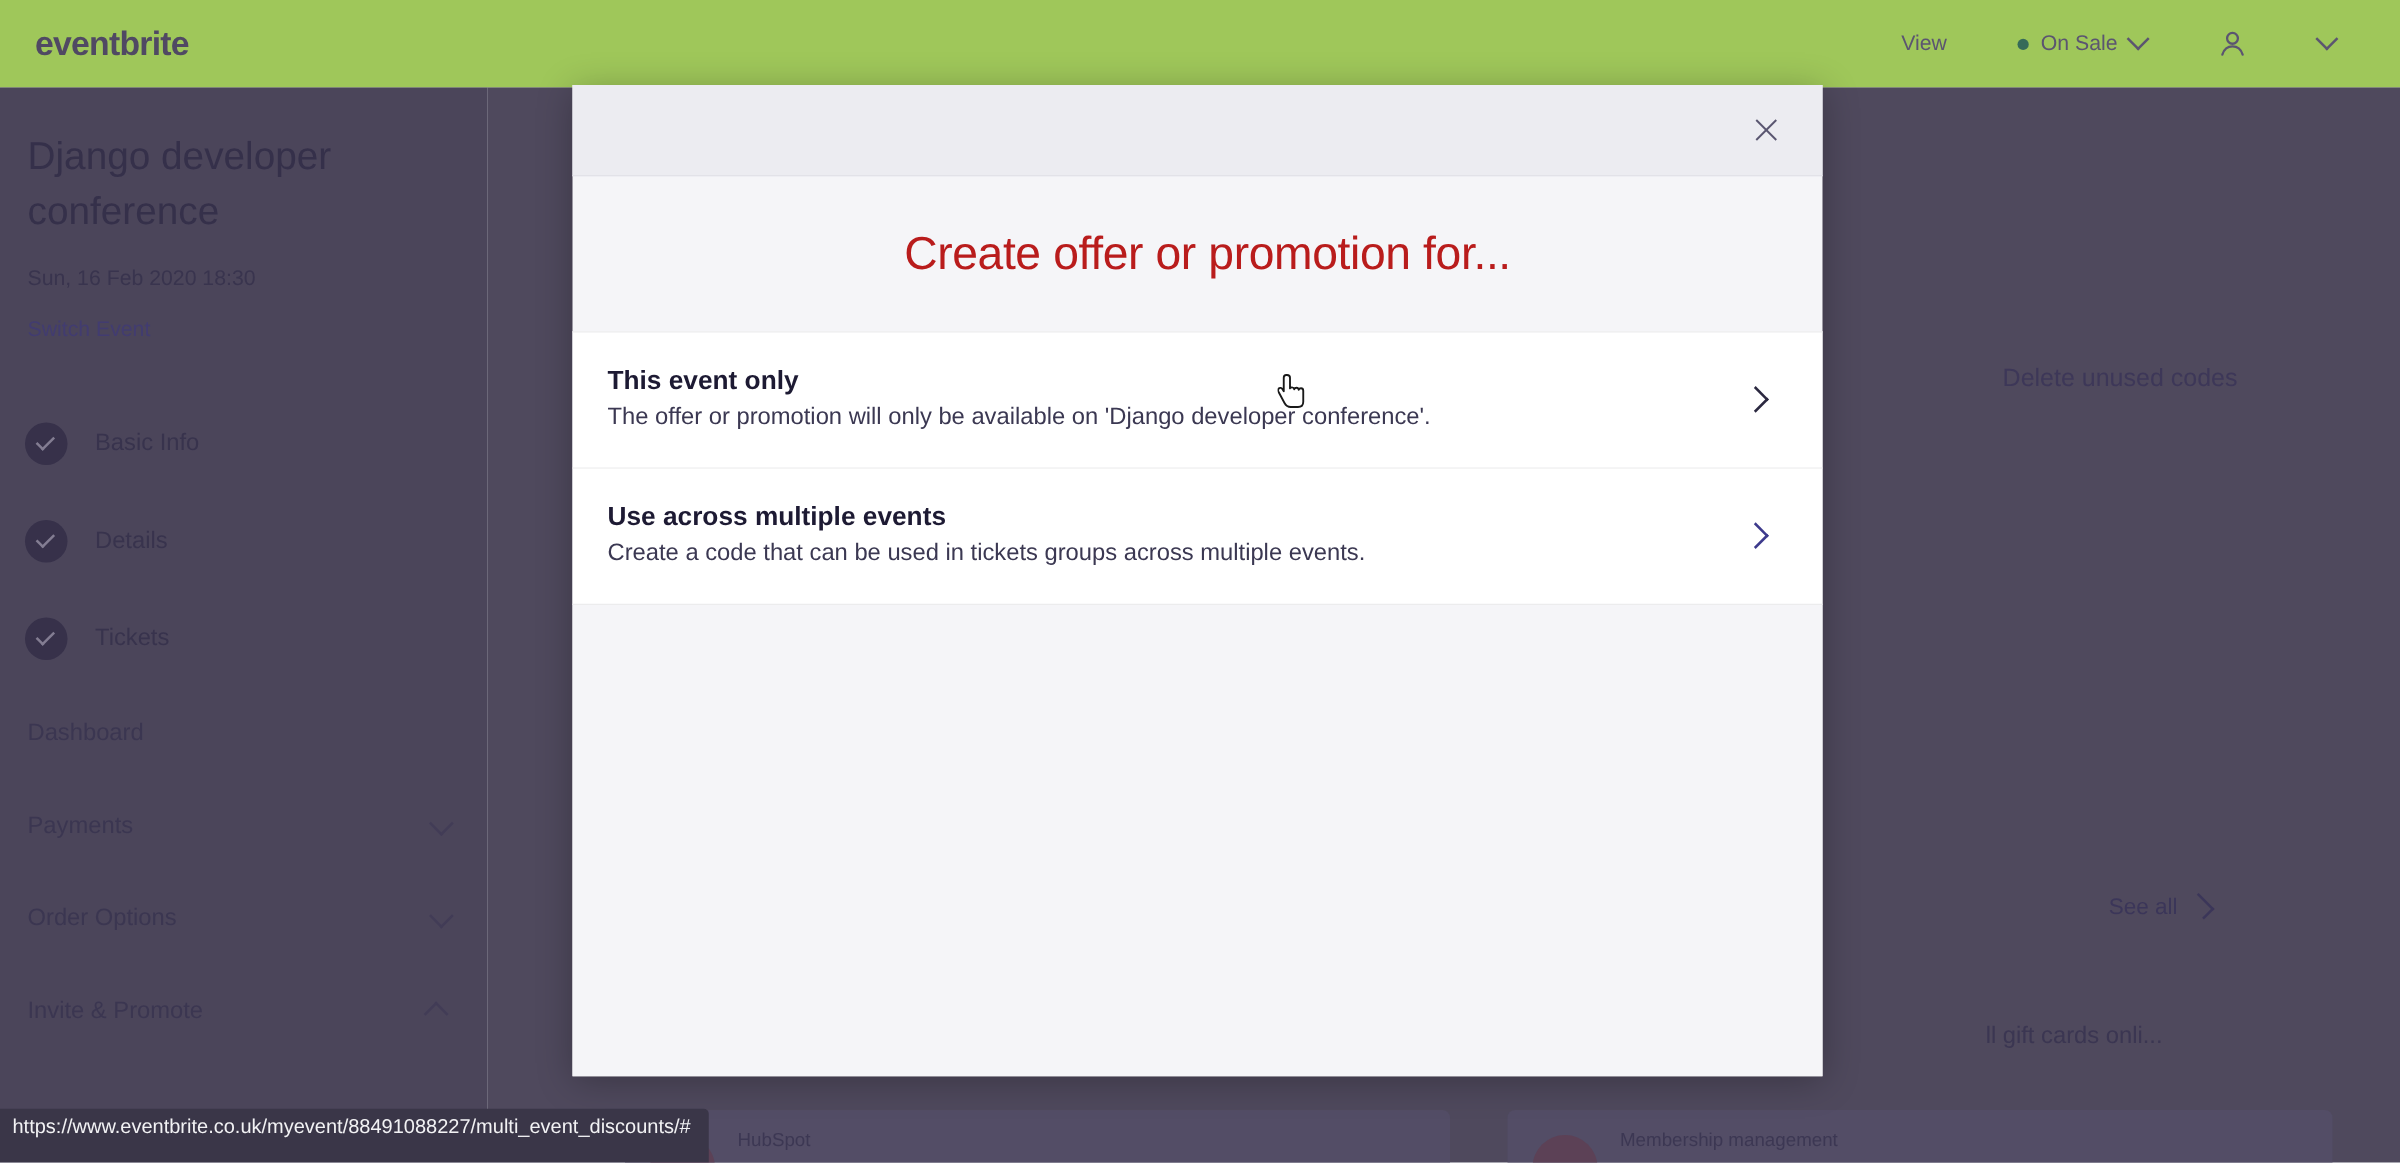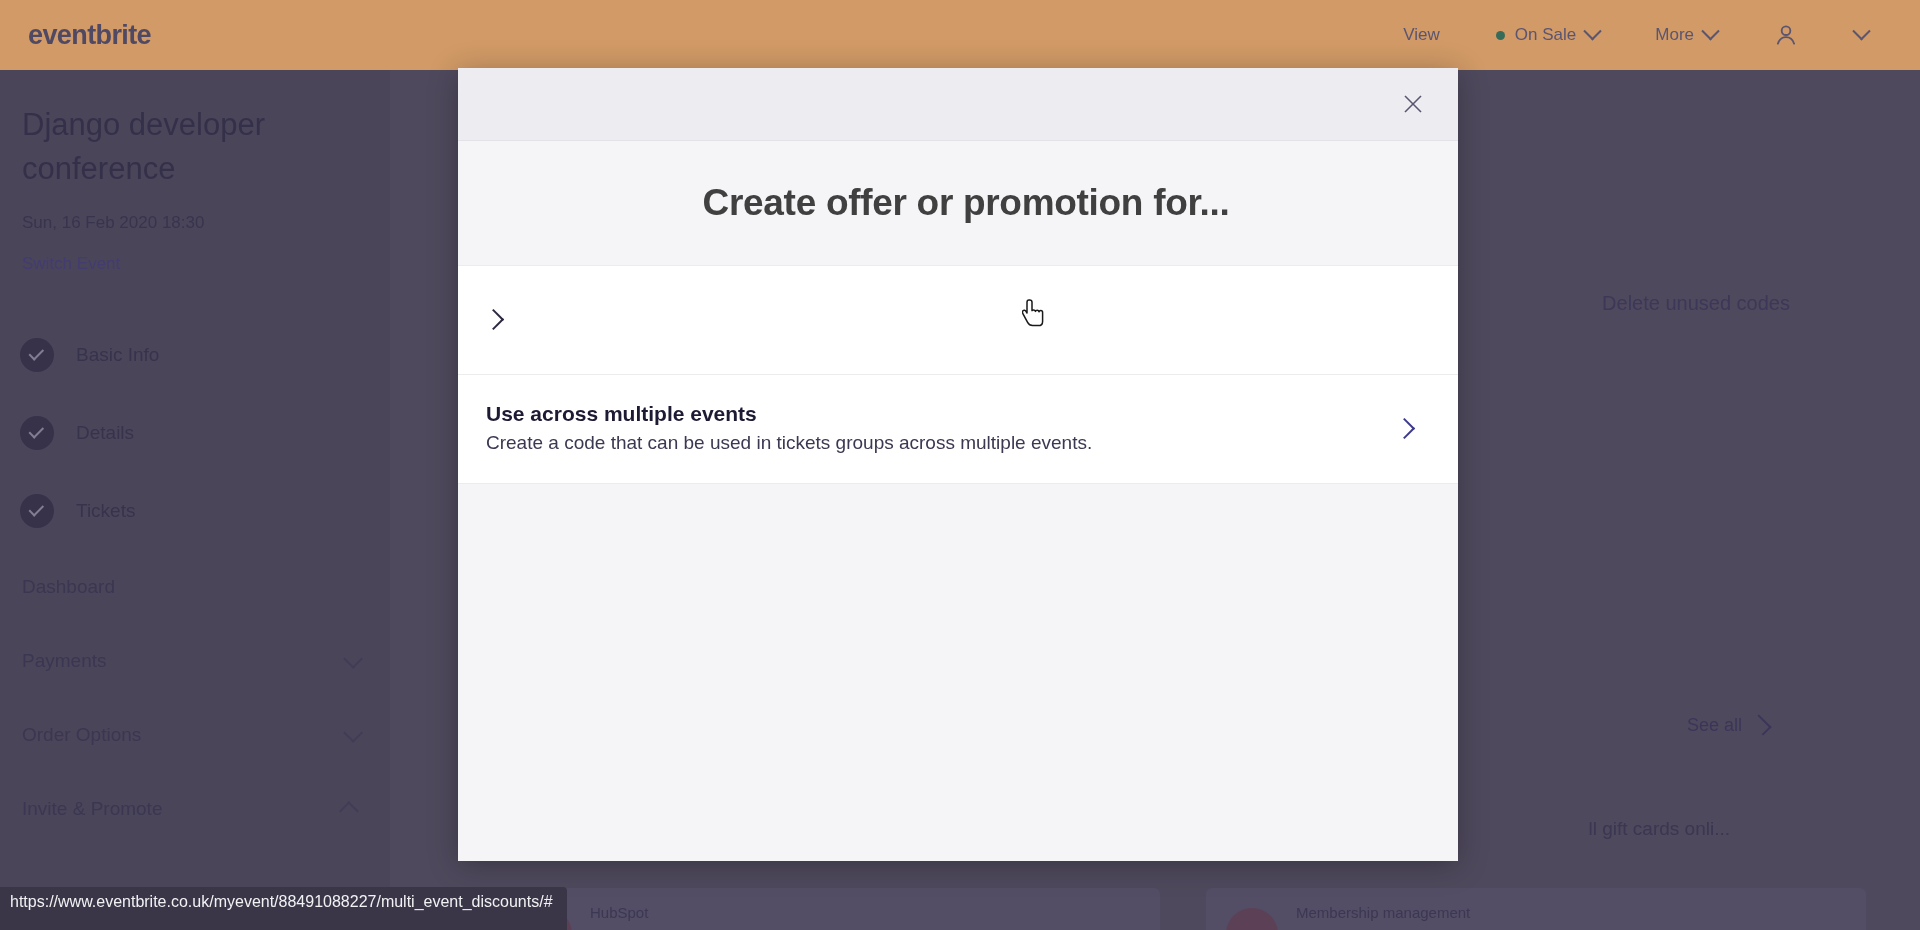--- a/index.html
+++ b/index.html
@@ -21,21 +21,21 @@
   .page {
     position: absolute;
     inset: 0;
   }
 
   
   .topbar {
     position: absolute;
     left: 0; top: 0;
     width: 1920px; height: 70px;
-    background: #fdba74;
+    background: #bef264;
     display: flex;
     align-items: center;
   }
   .logo {
     margin-left: 28px;
     font-size: 27px;
     letter-spacing: -0.6px;
     font-weight: 700;
     color: #5c5470;
   }
@@ -238,22 +238,22 @@
     display: flex; align-items: center; justify-content: center;
     color: #5a5670;
   }
   .modal-sub {
     flex: none;
     height: 124px;
     display: flex;
     align-items: center;
     justify-content: center;
     font-size: 37px;
-    color: #404040;
-    font-weight: 700;
+    color: #b91c1c;
+    font-weight: 400;
     letter-spacing: -0.3px;
     padding-left: 16px;
   }
   .opt-row {
     flex: none;
     background: #ffffff;
     border-top: 1px solid #ececed;
     border-bottom: 1px solid #ececed;
     padding: 22px 34px 24px 28px;
     display: flex;
@@ -323,24 +323,20 @@
         <div class="topnav-item">
           <span>View</span>
         </div>
 
         <div class="topnav-item">
           <span class="dot"></span>
           <span>On Sale</span>
           <span class="chev-d"></span>
         </div>
 
-        <div class="topnav-item">
-          <span>More</span>
-          <span class="chev-d"></span>
-        </div>
 
         <div class="topnav-item avatar-ico">
           <svg width="26" height="26" viewBox="0 0 24 24">
             <circle cx="12" cy="8" r="4" fill="none" stroke="#6a6380" stroke-width="1.7"></circle>
             <path d="M4.5 20c1.3-4 4.2-6 7.5-6s6.2 2 7.5 6" fill="none" stroke="#6a6380" stroke-width="1.7" stroke-linecap="round"></path>
           </svg>
         </div>
 
         <div class="topnav-item">
           <span class="chev-d"></span>
@@ -428,20 +424,24 @@
         <svg width="22" height="22" viewBox="0 0 22 22">
           <line x1="3" y1="3" x2="19" y2="19" stroke="#5a5670" stroke-width="1.6"></line>
           <line x1="19" y1="3" x2="3" y2="19" stroke="#5a5670" stroke-width="1.6"></line>
         </svg>
       </div>
     </div>
 
     <div class="modal-sub">Create offer or promotion for...</div>
 
     <div class="opt-row">
+      <div class="opt-texts">
+        <div class="opt-title">This event only</div>
+        <div class="opt-desc">The offer or promotion will only be available on 'Django developer conference'.</div>
+      </div>
       <span class="chev-r"></span>
     </div>
 
     <div class="opt-row">
       <div class="opt-texts">
         <div class="opt-title">Use across multiple events</div>
         <div class="opt-desc">Create a code that can be used in tickets groups across multiple events.</div>
       </div>
       <span class="chev-r blue"></span>
     </div>

